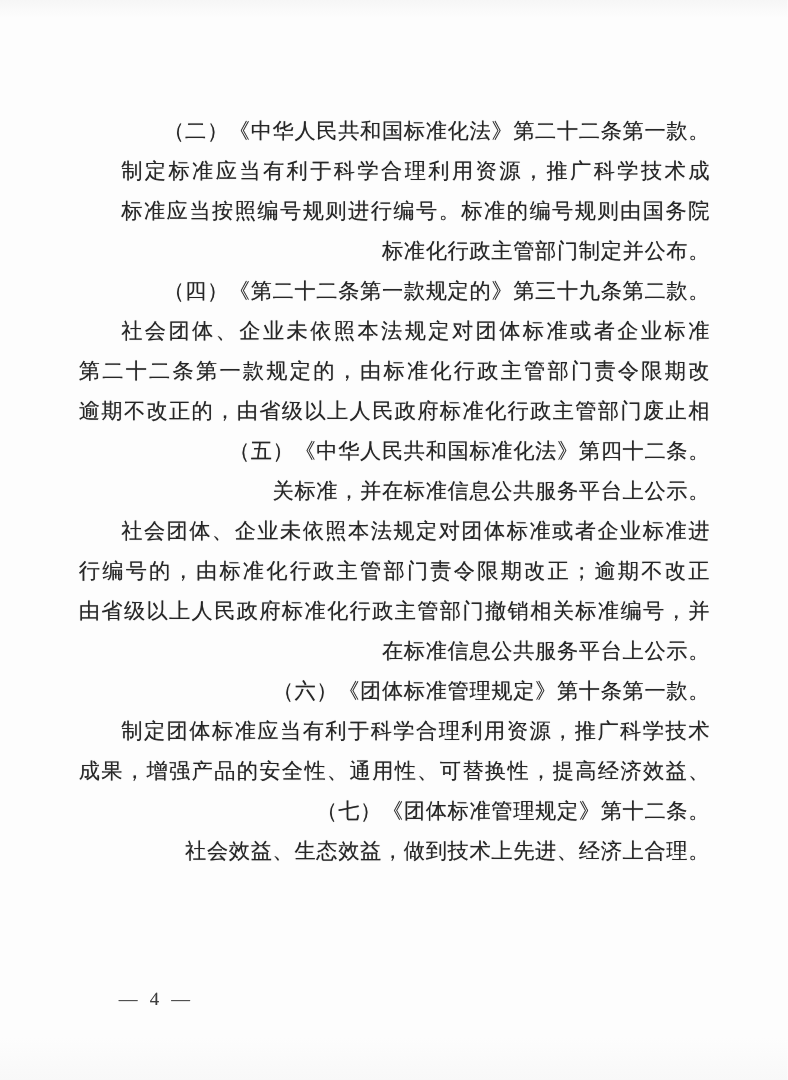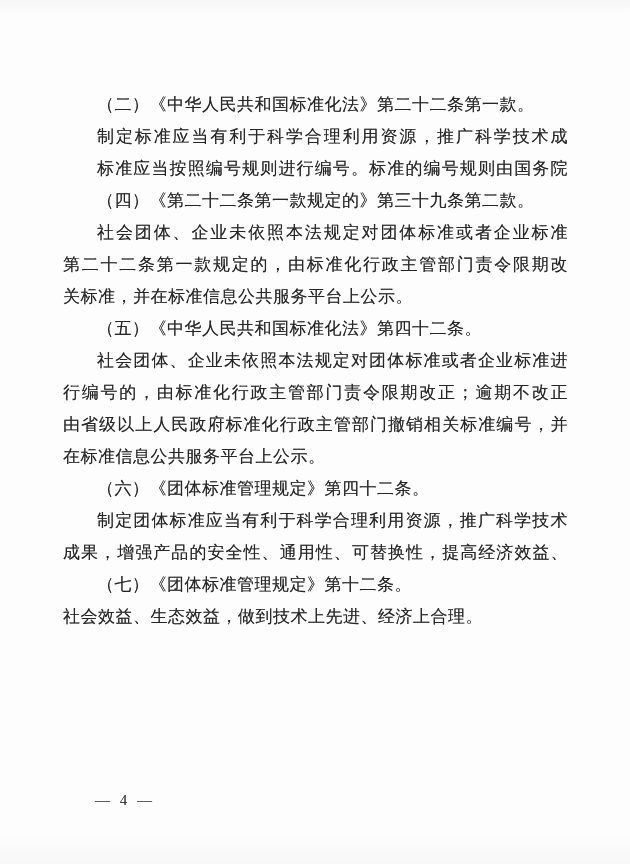--- a/index.html
+++ b/index.html
@@ -29,21 +29,21 @@
     width: 505px;
     color: #262626;
     font-size: 17px;
     letter-spacing: 0.5px;
     text-shadow: 0 0 0.6px rgba(45,45,45,0.55); 
   }
   .line {
     height: 32px;
     line-height: 32px;
     white-space: nowrap;
-    text-align: left;
+    text-align: right;
   }
   .line.fill {
     white-space: normal;
     text-align: justify;
     text-align-last: justify;
     text-justify: inter-character;
     overflow: hidden;
   }
   .line.indent {
     text-indent: 2em;
@@ -60,29 +60,31 @@
 </style>
 </head>
 <body>
 
 <div class="page">
   <div class="text-block">
 
   <div class="line indent">（二）《中华人民共和国标准化法》第二十二条第一款。</div>
       <div class="line indent fill">制定标准应当有利于科学合理利用资源，推广科学技术成果，</div>
       <div class="line indent fill">标准应当按照编号规则进行编号。标准的编号规则由国务院</div>
+      <div class="line">标准化行政主管部门制定并公布。</div>
       <div class="line indent">（四）《第二十二条第一款规定的》第三十九条第二款。</div>
       <div class="line indent fill">社会团体、企业未依照本法规定对团体标准或者企业标准进、</div>
       <div class="line fill">第二十二条第一款规定的，由标准化行政主管部门责令限期改正；</div>
+      <div class="line fill">逾期不改正的，由省级以上人民政府标准化行政主管部门废止相</div>
+      <div class="line indent">（五）《中华人民共和国标准化法》第四十二条。</div>
       <div class="line">关标准，并在标准信息公共服务平台上公示。</div>
-      <div class="line indent">（五）《中华人民共和国标准化法》第四十二条。</div>
       <div class="line indent fill">社会团体、企业未依照本法规定对团体标准或者企业标准进</div>
       <div class="line fill">行编号的，由标准化行政主管部门责令限期改正；逾期不改正的，</div>
       <div class="line fill">由省级以上人民政府标准化行政主管部门撤销相关标准编号，并</div>
       <div class="line">在标准信息公共服务平台上公示。</div>
-      <div class="line indent">（六）《团体标准管理规定》第四十二条。</div>
+      <div class="line indent">（六）《团体标准管理规定》第十条第一款。</div>
       <div class="line indent fill">制定团体标准应当有利于科学合理利用资源，推广科学技术</div>
       <div class="line fill">成果，增强产品的安全性、通用性、可替换性，提高经济效益、</div>
       <div class="line indent">（七）《团体标准管理规定》第十二条。</div>
       <div class="line">社会效益、生态效益，做到技术上先进、经济上合理。</div>
     </div>
   <div class="page-number">— 4 —</div>
 </div>
 
 </body></html>

